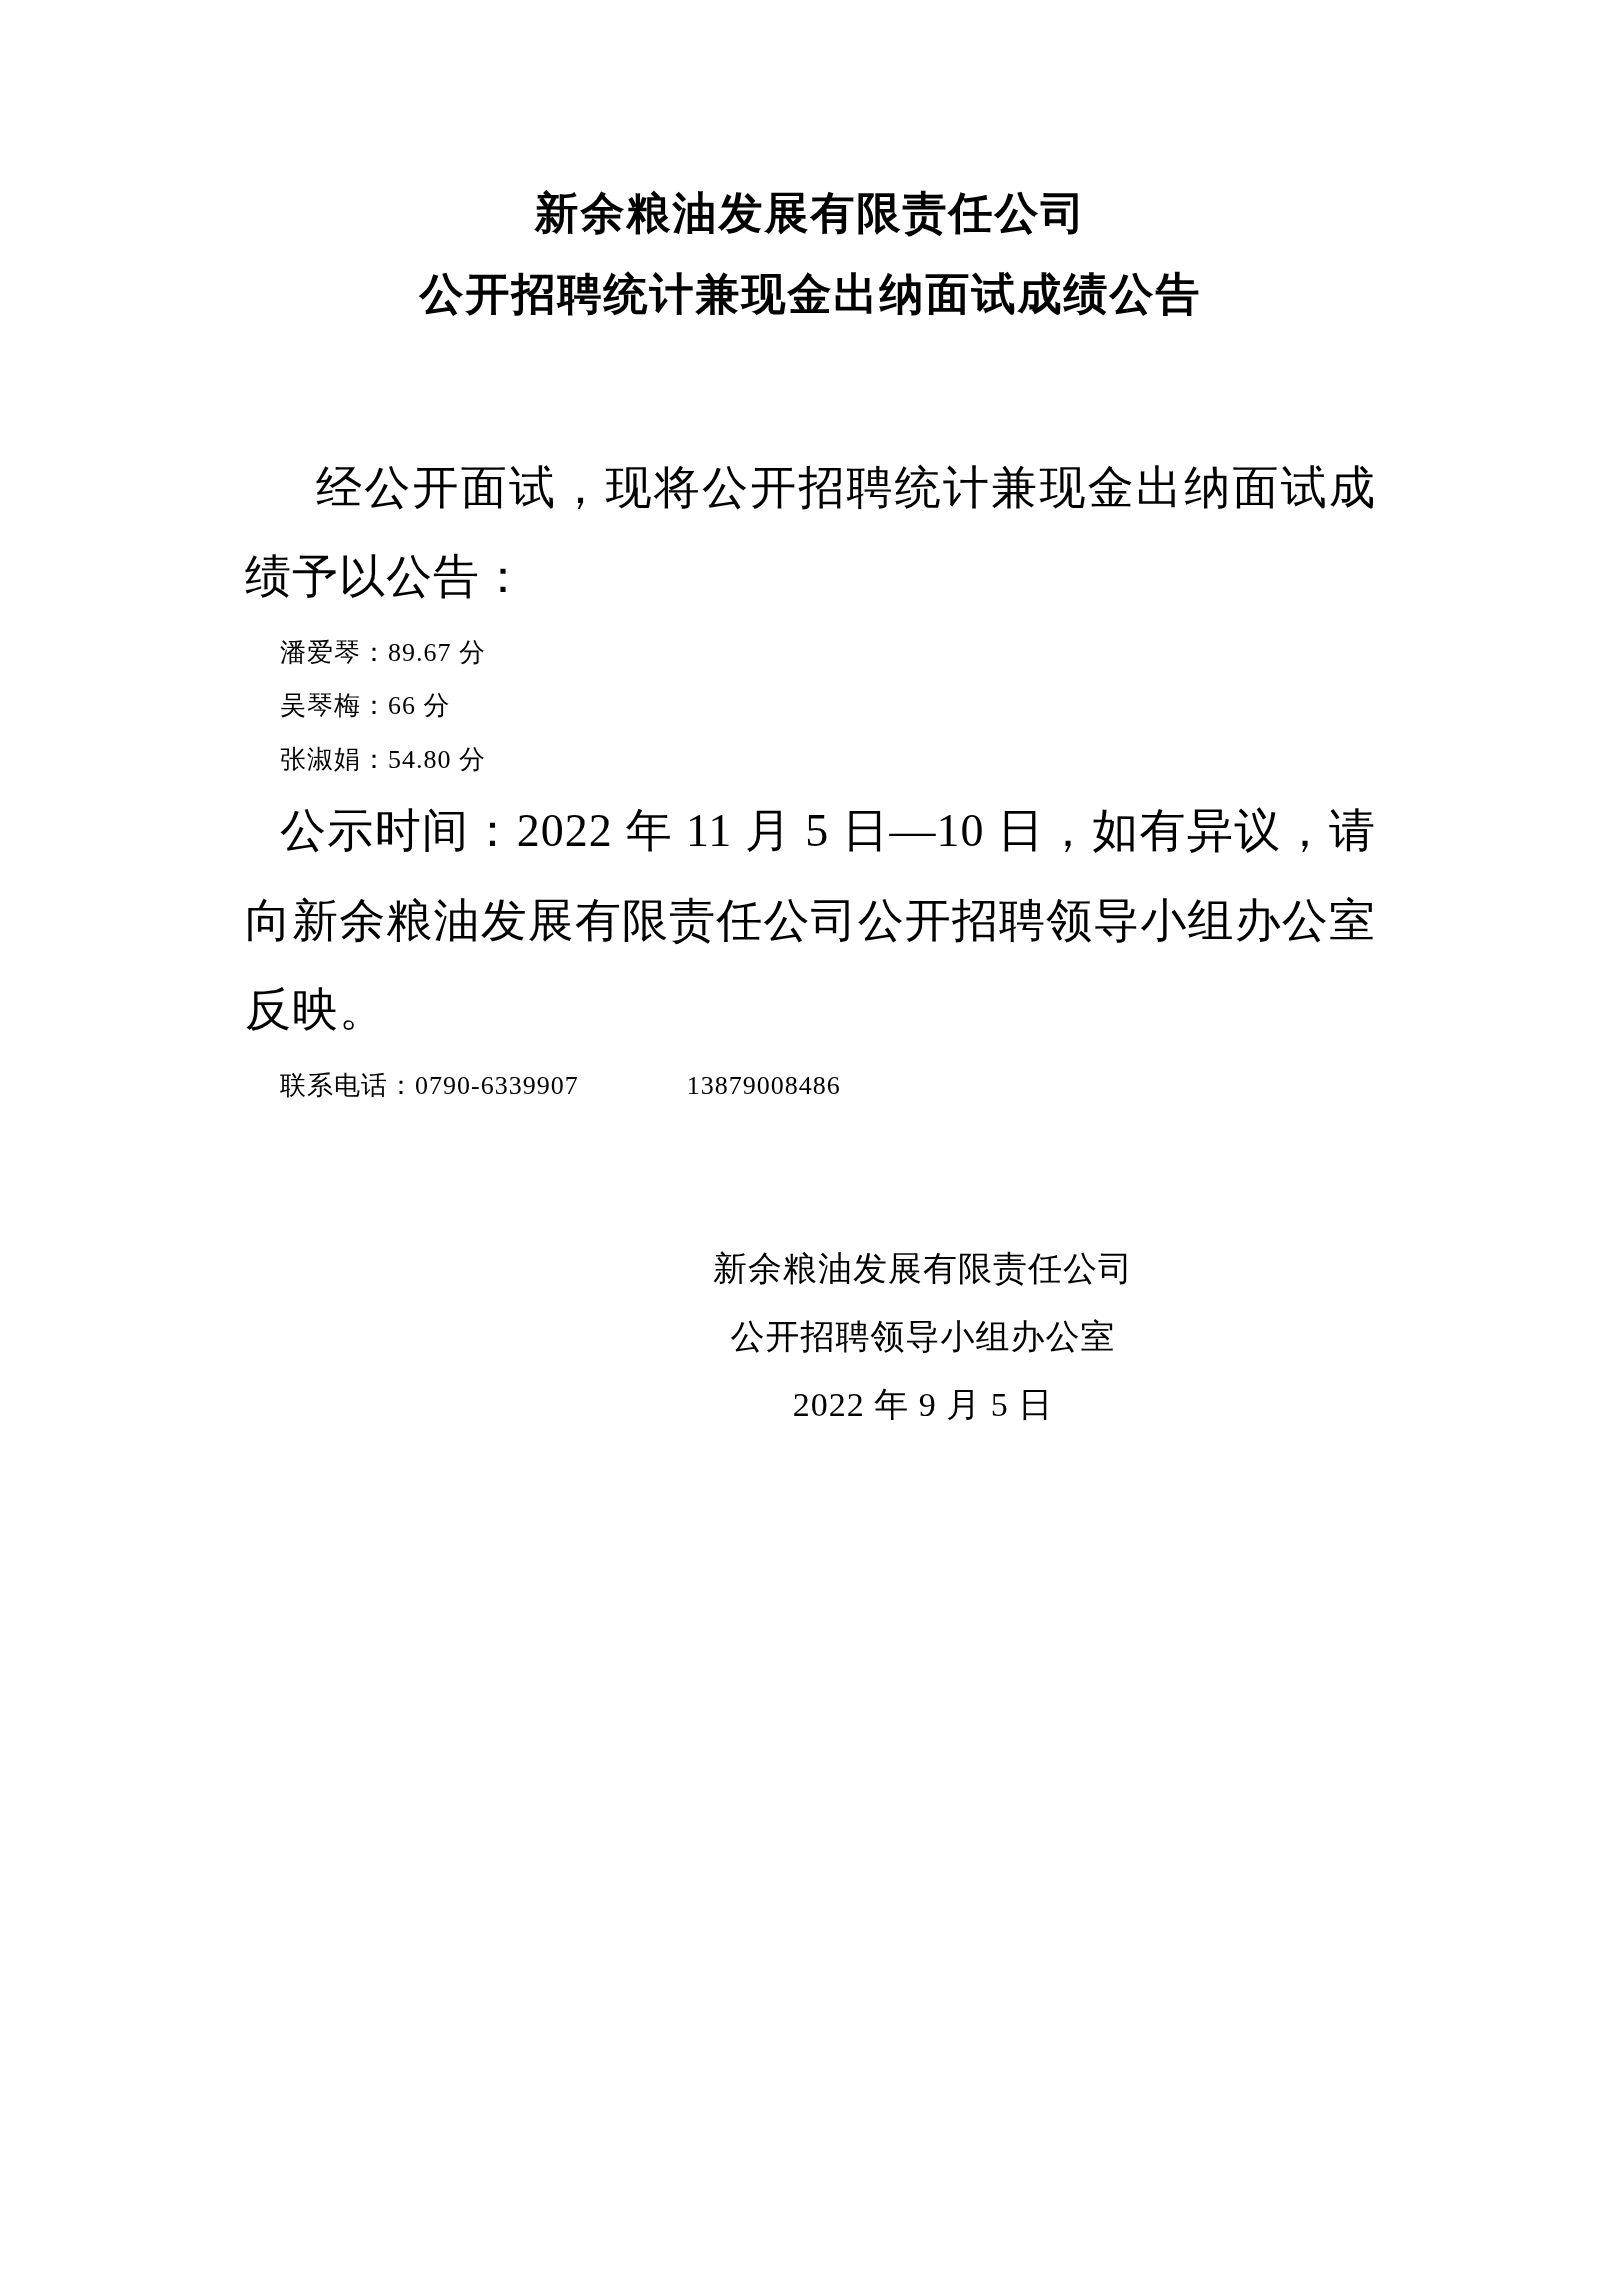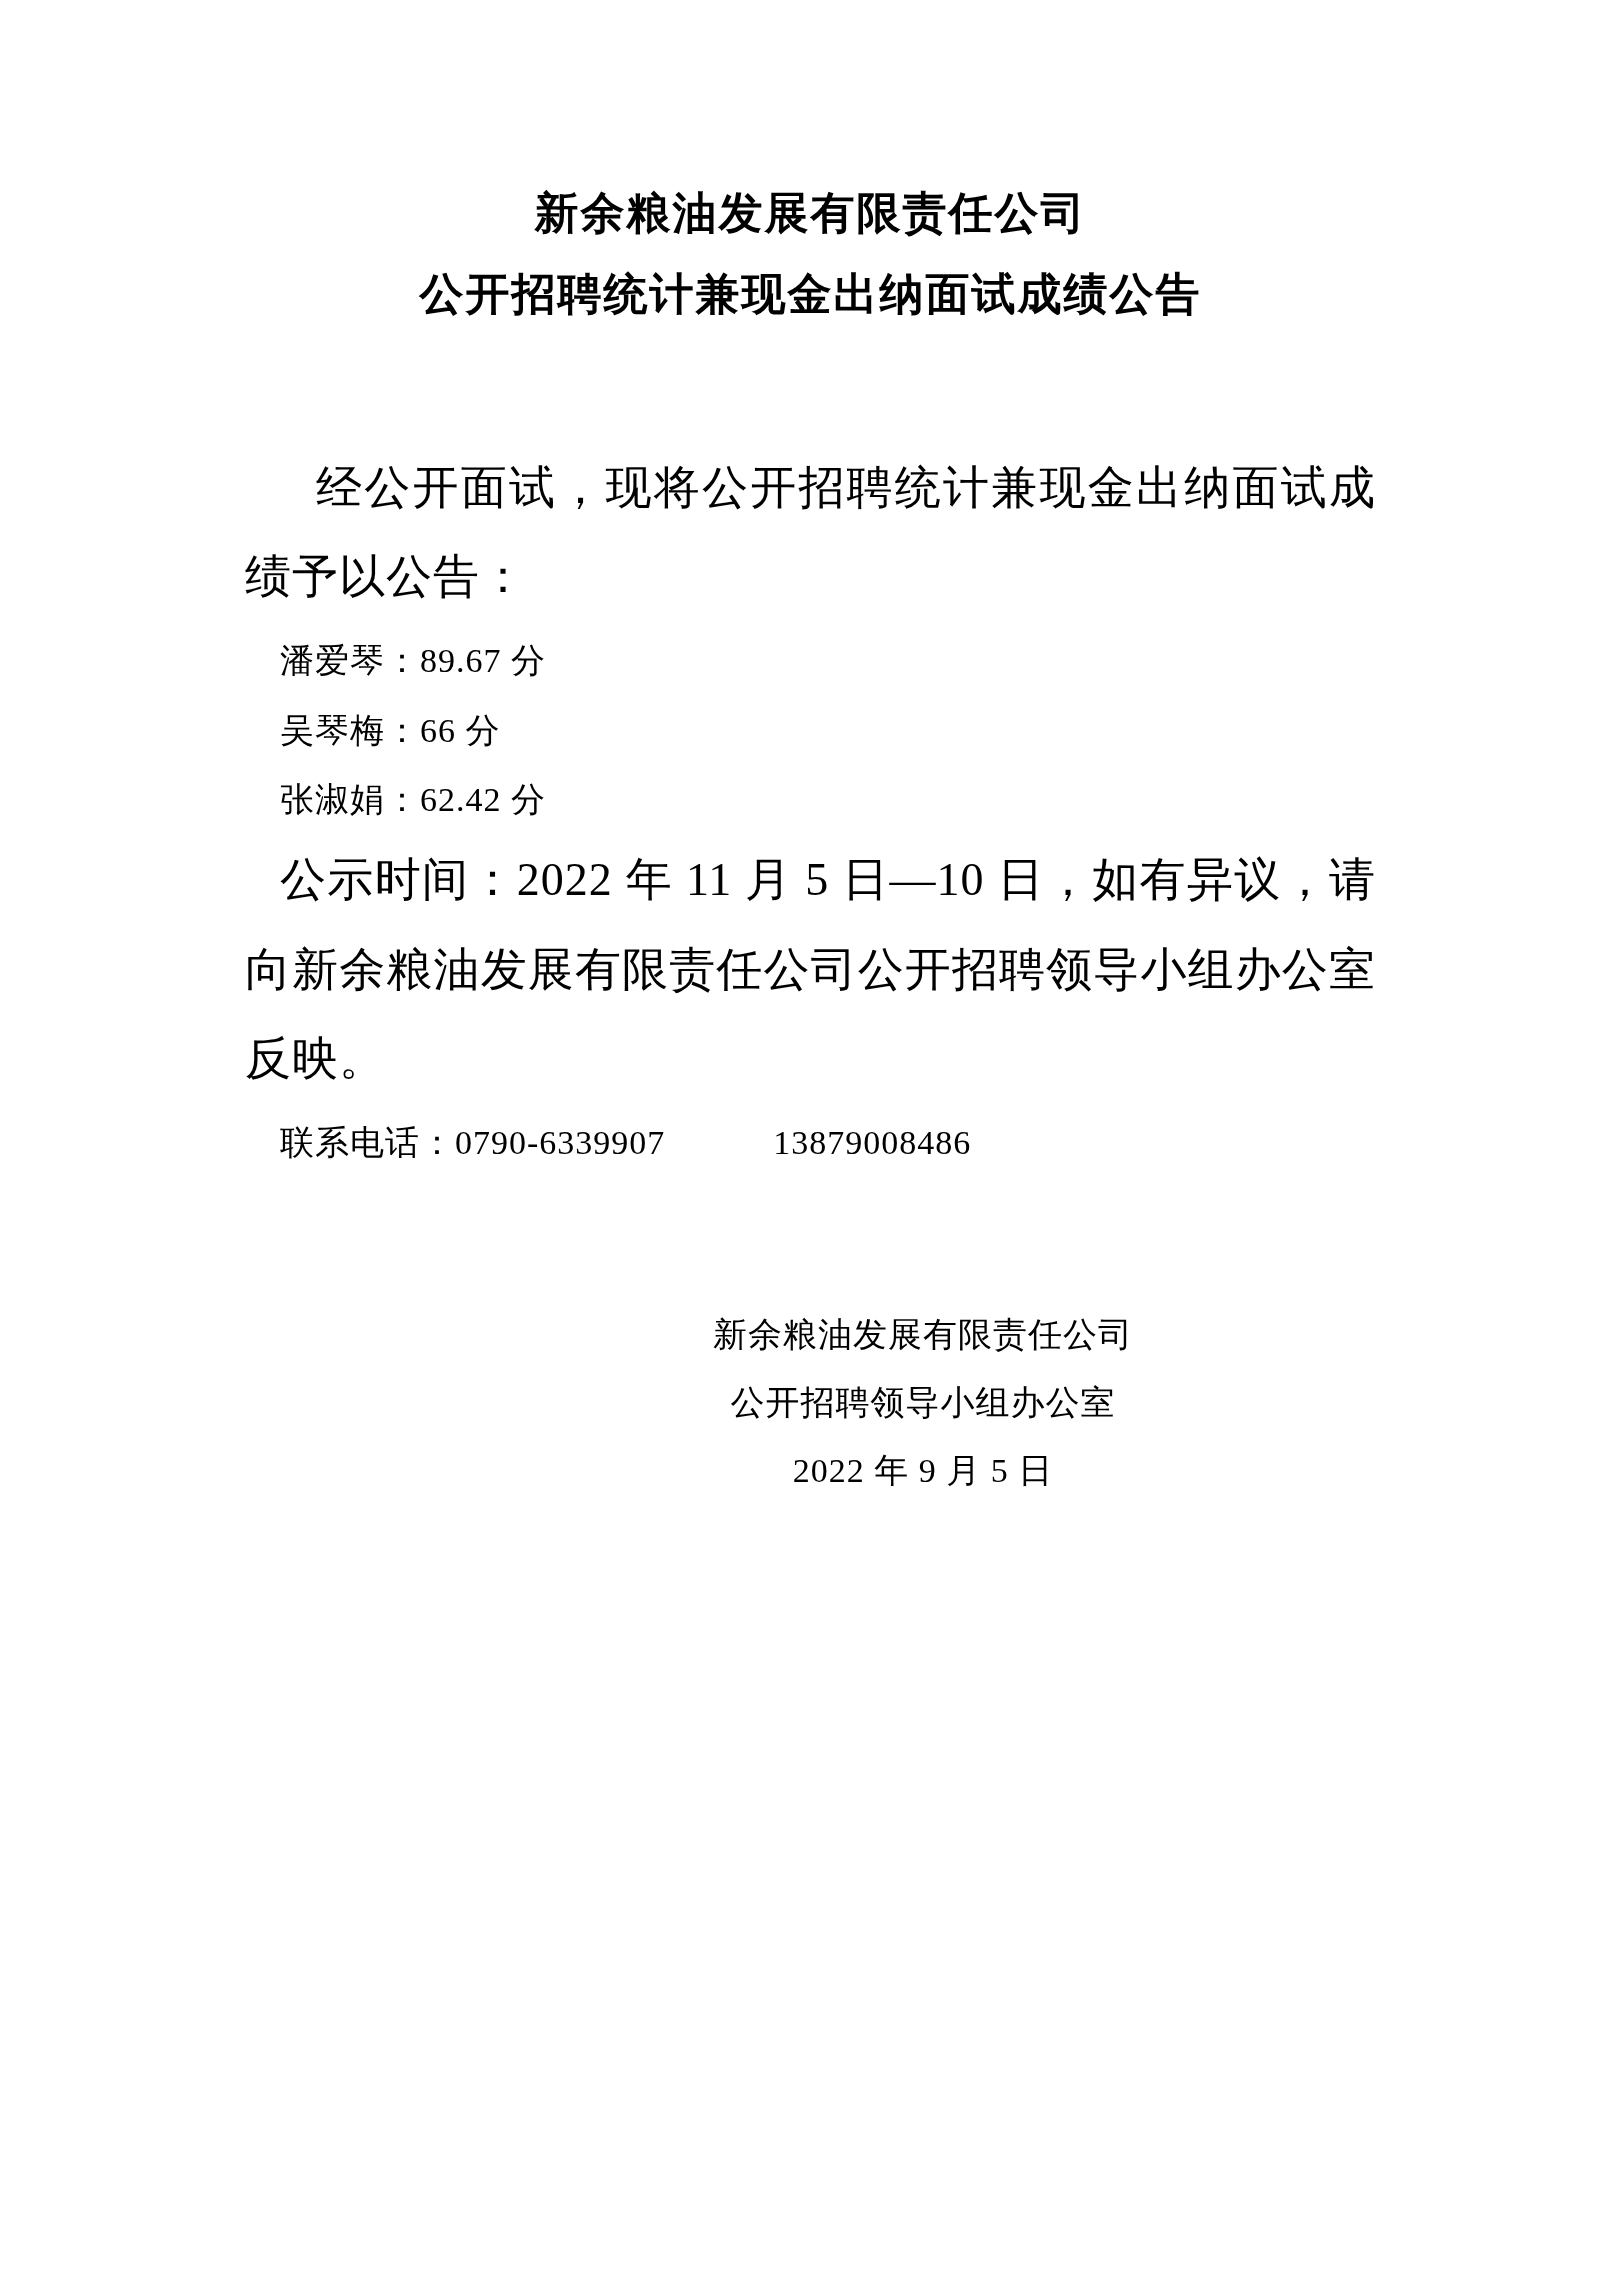--- a/index.html
+++ b/index.html
@@ -40,21 +40,21 @@
     font-size: 46px;
     line-height: 1.95;
     letter-spacing: 1px;
     text-align: justify;
     margin: 0 0 3.9px 0;
   }
   .indent {
     text-indent: 71px;
   }
   .name-line {
-    font-size: 34px;
+    font-size: 26px;
     line-height: 2.05;
     letter-spacing: 1px;
     margin: 0;
     text-indent: 35px;
   }
   .sign-block {
     margin-top: 123px;
     text-align: center;
     padding-left: 225px;
   }
@@ -77,21 +77,21 @@
     <div class="doc-title-line">新余粮油发展有限责任公司</div>
     <div class="doc-title-line">公开招聘统计兼现金出纳面试成绩公告</div>
   </div>
 
   <div class="body-block">
 
     <p class="para indent">经公开面试，现将公开招聘统计兼现金出纳面试成绩予以公告：</p>
 
     <p class="name-line">潘爱琴：89.67 分</p>
     <p class="name-line">吴琴梅：66 分</p>
-    <p class="name-line">张淑娟：62.42 分</p>
+    <p class="name-line">张淑娟：54.80 分</p>
 
     <p class="para" style="text-indent:35px;font-family:Liberation Serif, serif;">公示时间：2022 年 11 月 5 日—10 日，如有异议，请向新余粮油发展有限责任公司公开招聘领导小组办公室反映。</p>
 
     <p class="name-line">
       <span>联系电话：0790-6339907</span><span class="phone-gap"></span><span>13879008486</span>
     </p>
 
   </div>
 
   <div class="sign-block">

